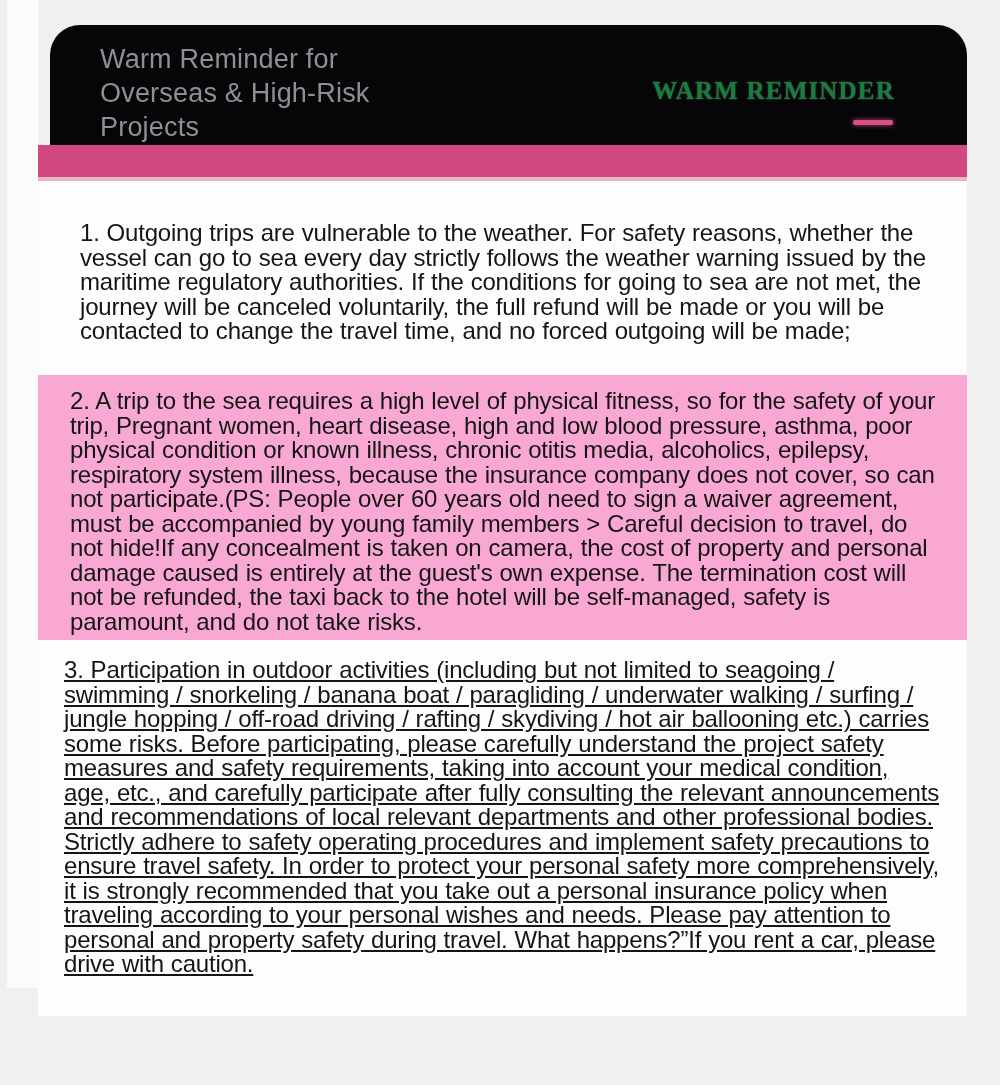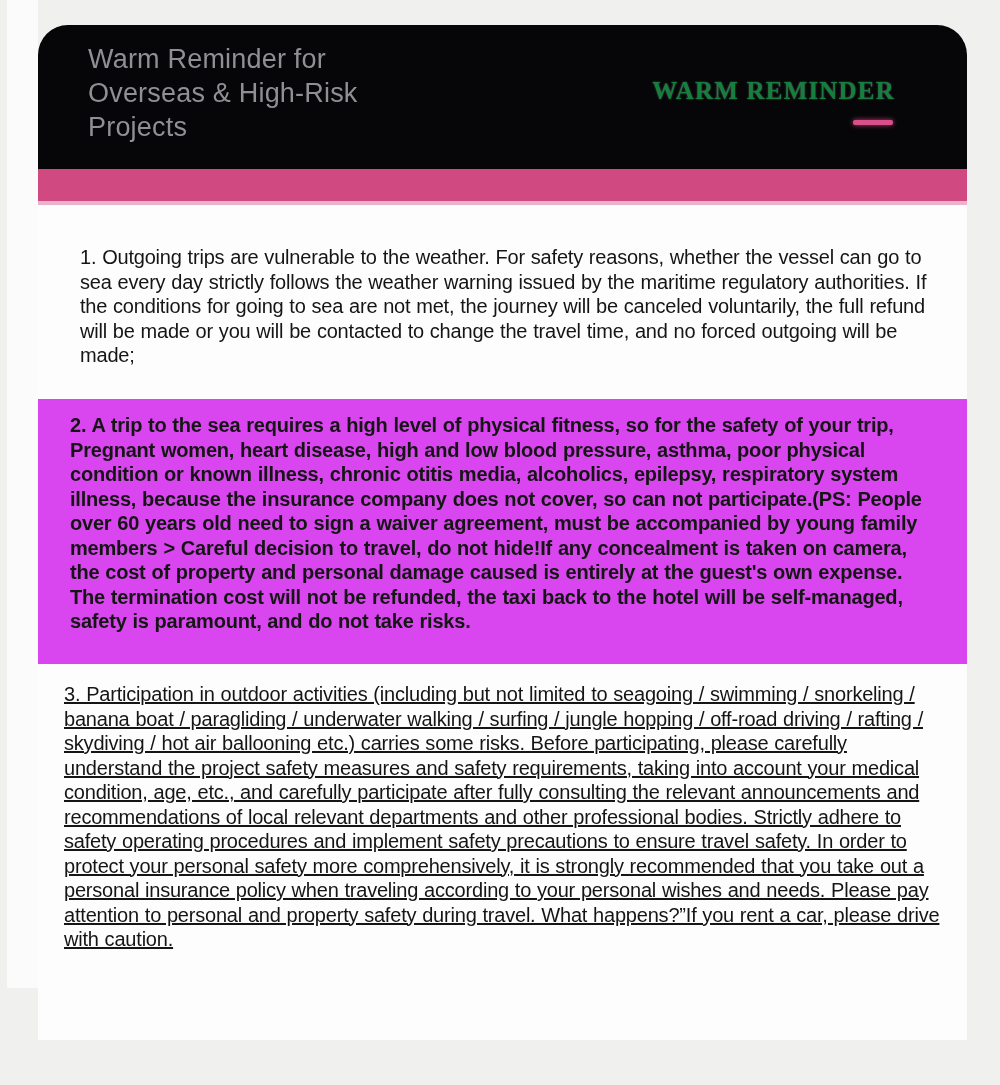--- a/index.html
+++ b/index.html
@@ -20,23 +20,24 @@
     width: 31px; height: 988px;
     background: #fbfbfc;
   }
   .card {
     position: absolute;
     left: 38px; top: 25px;
     width: 929px;
   }
   .card-header {
     position: relative;
-    height: 144px;
+    height: 120px;
     background: #060608;
     border-radius: 30px 30px 0 0;
+    margin-left: 12px;
   }
   .header-title {
     position: absolute;
     left: 50px; top: 17px;
     width: 300px;
     font-size: 27px;
     line-height: 34px;
     font-weight: 400;
     color: #8f8f94;
     letter-spacing: 0.2px;
@@ -68,28 +69,28 @@
   }
   .stripe-fade {
     height: 4px;
     background: #eab3ca;
   }
   .card-body {
     background: #fdfdfd;
   }
   .para {
     box-sizing: border-box;
-    font-size: 20px;
+    font-size: 24px;
     line-height: 24.5px;
     color: #151515;
     letter-spacing: -0.2px;
     word-spacing: 0.5px;
   }
   .para-1 { height: 194px; padding: 40px 30px 0 42px; }
-  .para-2 { height: 265px; padding: 14px 30px 0 32px; background: #d946ef; font-weight: bold; }
+  .para-2 { height: 265px; padding: 14px 30px 0 32px; background: #f9a8d4; }
   .para-3 { height: 376px; padding: 18px 26px 0 26px; text-decoration: underline; }
 </style>
 </head>
 <body>
 
 <div class="page">
   <div class="left-strip"></div>
 
   <div class="card">
 

